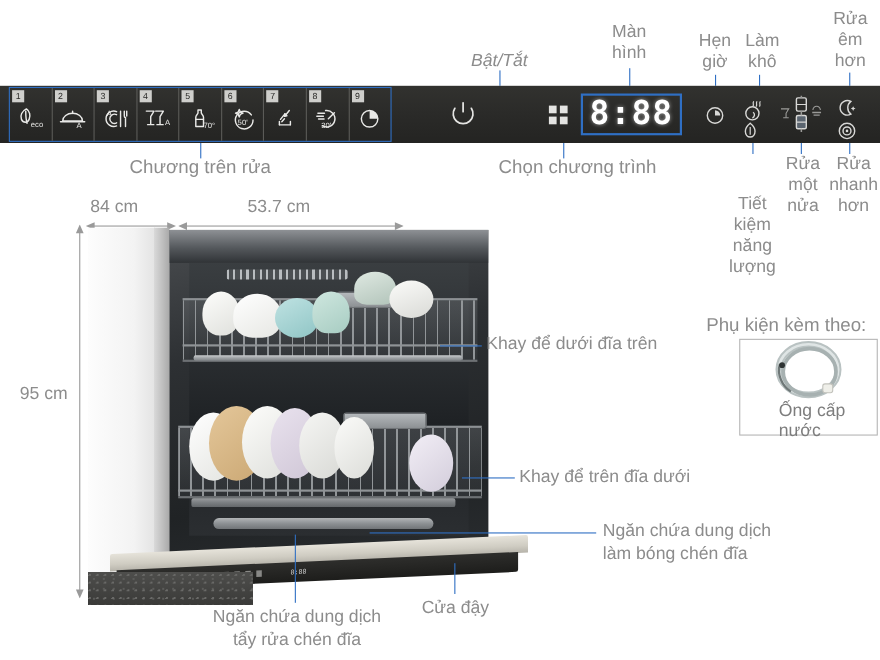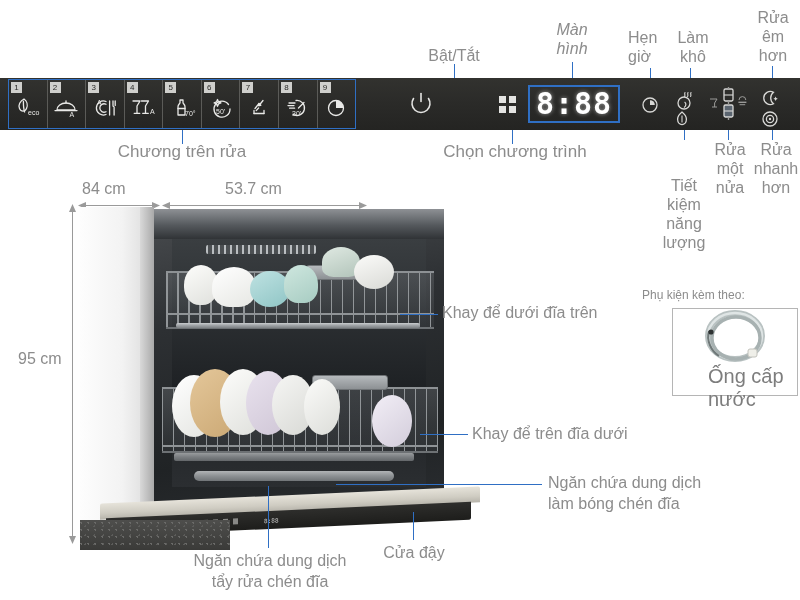--- a/index.html
+++ b/index.html
@@ -135,32 +135,32 @@
   .dim-line{position:absolute;background:#9a9a9a;}
   .dimtxt{color:#8c8c8c;font-size:16px;}
 
   
   #accessory-box{
     left:672px;top:308px;width:126px;height:88px;
     border:1px solid #b5b5b5;box-sizing:border-box;
     display:flex;flex-direction:column;align-items:center;justify-content:flex-start;
   }
   #accessory-box .hosewrap{height:58px;display:flex;align-items:center;justify-content:center;}
-  #accessory-box .hoselbl{font-size:20px;color:#7d7d7d;margin-left:35px;}
+  #accessory-box .hoselbl{font-size:16px;color:#7d7d7d;margin-left:35px;}
 </style>
 </head>
 <body>
 
-<div class="abs lbl" style="left:419px;top:46px;width:70px;text-align:center;">Bật/Tắt</div>
+<div class="abs lbl" style="left:419px;top:46px;width:70px;text-align:center;font-style:italic;">Bật/Tắt</div>
 <div class="leader vline" style="left:454px;top:64px;height:14px;"></div>
 
-<div class="abs lbl" style="left:540px;top:20px;width:64px;text-align:center;font-style:italic;">Màn hình</div>
+<div class="abs lbl" style="left:540px;top:20px;width:64px;text-align:center;">Màn hình</div>
 <div class="leader vline" style="left:572px;top:62px;height:16px;"></div>
 
-<div class="abs lbl" style="left:628px;top:28px;width:44px;text-align:left;">Hẹn giờ</div>
+<div class="abs lbl" style="left:628px;top:28px;width:44px;text-align:center;">Hẹn giờ</div>
 <div class="leader vline" style="left:650px;top:68px;height:10px;"></div>
 
 <div class="abs lbl" style="left:670px;top:28px;width:46px;text-align:center;">Làm khô</div>
 <div class="leader vline" style="left:690px;top:68px;height:10px;"></div>
 
 <div class="abs lbl" style="left:748px;top:8px;width:50px;text-align:center;">Rửa
 êm
 hơn</div>
 <div class="leader vline" style="left:772px;top:66px;height:12px;"></div>
 
@@ -313,21 +313,21 @@
     <circle cx="10" cy="10" r="7" fill="none" stroke="#d8d8d6" stroke-width="1.3"></circle>
     <circle cx="10" cy="10" r="3.6" fill="none" stroke="#d8d8d6" stroke-width="1.3"></circle>
     <circle cx="10" cy="10" r="1.2" fill="#d8d8d6"></circle>
   </svg>
 </div>
 
 <div class="leader vline" style="left:182px;top:130px;height:14px;"></div>
 <div class="abs lbl" style="left:62px;top:142px;width:240px;text-align:center;font-size:17px;">Chương trên rửa</div>
 
 <div class="leader vline" style="left:512px;top:130px;height:14px;"></div>
-<div class="abs lbl" style="left:430px;top:142px;width:170px;text-align:center;font-size:17px;">Chọn chương trình</div>
+<div class="abs lbl" style="left:440px;top:142px;width:170px;text-align:center;font-size:17px;">Chọn chương trình</div>
 
 <div class="leader vline" style="left:684px;top:130px;height:10px;"></div>
 <div class="abs lbl" style="left:662px;top:140px;width:44px;text-align:center;margin-top:36px;">Tiết kiệm
 năng
 lượng</div>
 
 <div class="leader vline" style="left:728px;top:130px;height:10px;"></div>
 <div class="abs lbl" style="left:708px;top:140px;width:44px;text-align:center;">Rửa
 một
 nửa</div>
@@ -431,21 +431,21 @@
 <div class="abs lbl" style="left:548px;top:472px;line-height:21px;">Ngăn chứa dung dịch
 làm bóng chén đĩa</div>
 
 <div class="leader vline" style="left:268px;top:486px;height:62px;"></div>
 <div class="abs lbl" style="left:186px;top:550px;width:168px;text-align:center;line-height:21px;">Ngăn chứa dung dịch
 tẩy rửa chén đĩa</div>
 
 <div class="leader vline" style="left:413px;top:512px;height:28px;"></div>
 <div class="abs lbl" style="left:376px;top:543px;width:76px;text-align:center;">Cửa đậy</div>
 
-<div class="abs lbl" style="left:642px;top:286px;font-size:12px;">Phụ kiện kèm theo:</div>
+<div class="abs lbl" style="left:642px;top:286px;font-size:17px;">Phụ kiện kèm theo:</div>
 
 <div class="abs" id="accessory-box">
   <div class="hosewrap">
     <svg width="80" height="56" viewBox="0 0 80 56">
       <ellipse cx="40" cy="27" rx="27" ry="23" fill="none" stroke="#b9c2c2" stroke-width="6"></ellipse>
       <ellipse cx="40" cy="27" rx="27" ry="23" fill="none" stroke="#dfe5e5" stroke-width="2.4"></ellipse>
       <ellipse cx="41" cy="29" rx="24" ry="21" fill="none" stroke="#a7b1b1" stroke-width="3.4"></ellipse>
       <path d="M14 22c-3 9 2 20 10 25" fill="none" stroke="#6f7878" stroke-width="2"></path>
       <circle cx="16" cy="23" r="2.6" fill="#2e3333"></circle>
       <rect x="53" y="40" width="9" height="8" rx="2" fill="#efefe9" stroke="#c2c2bc" stroke-width="1"></rect>

